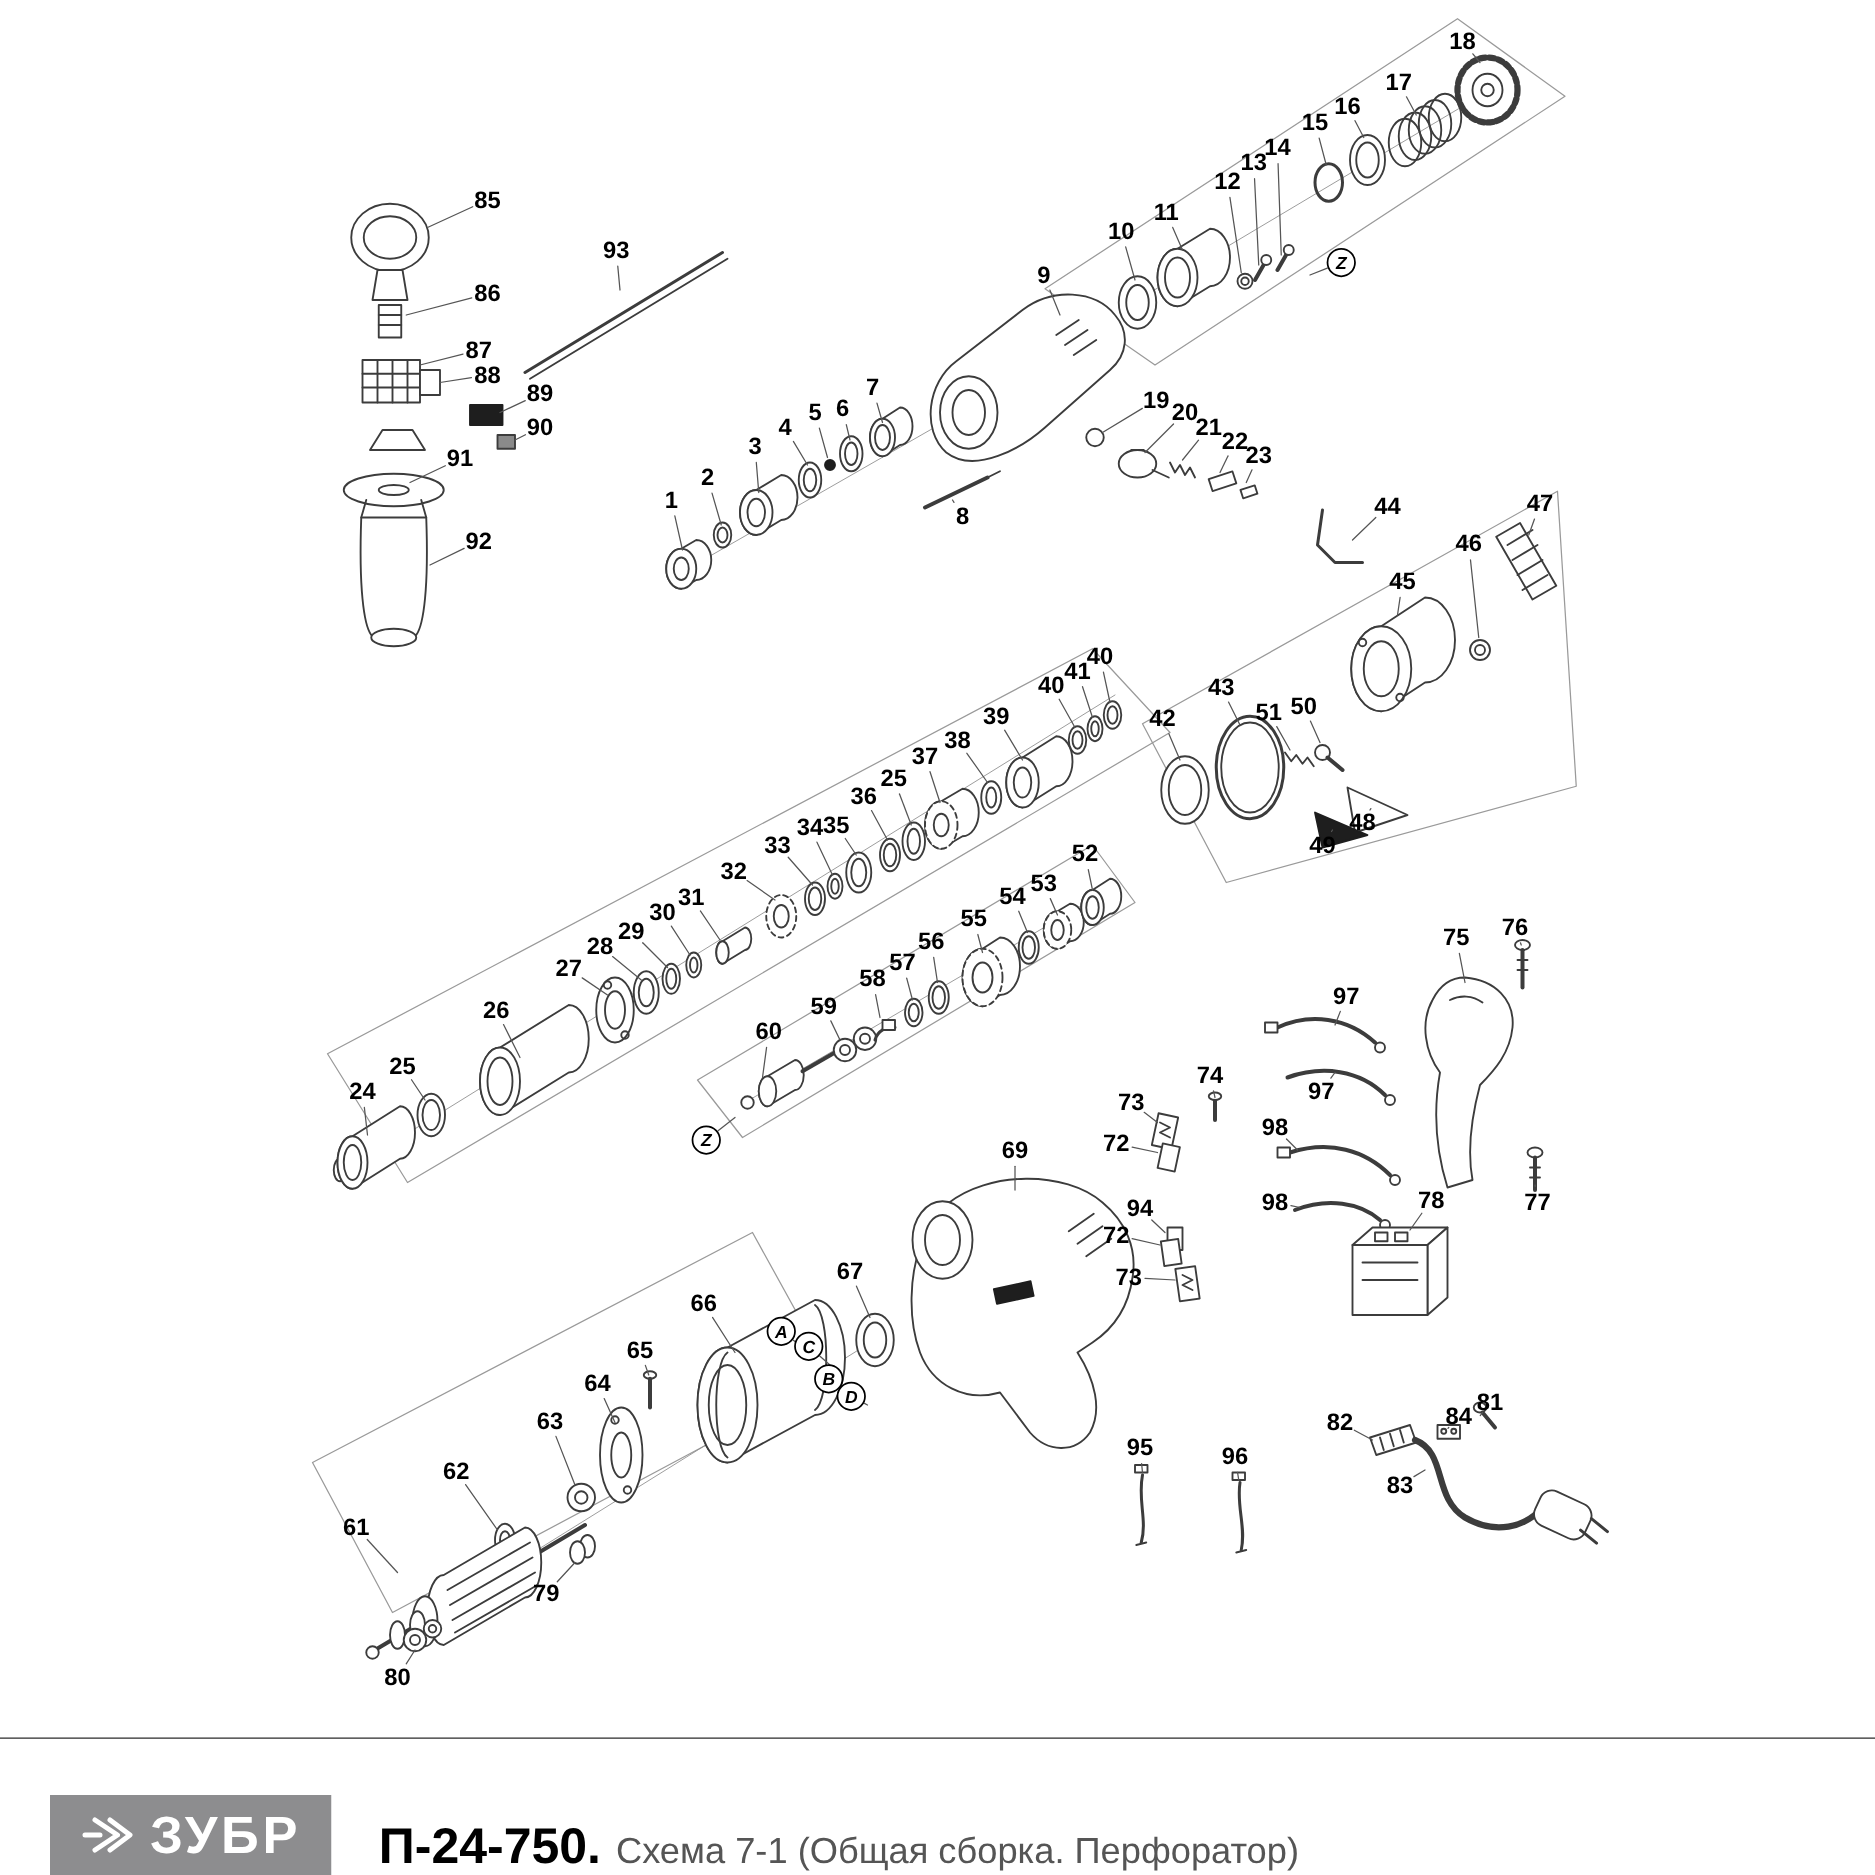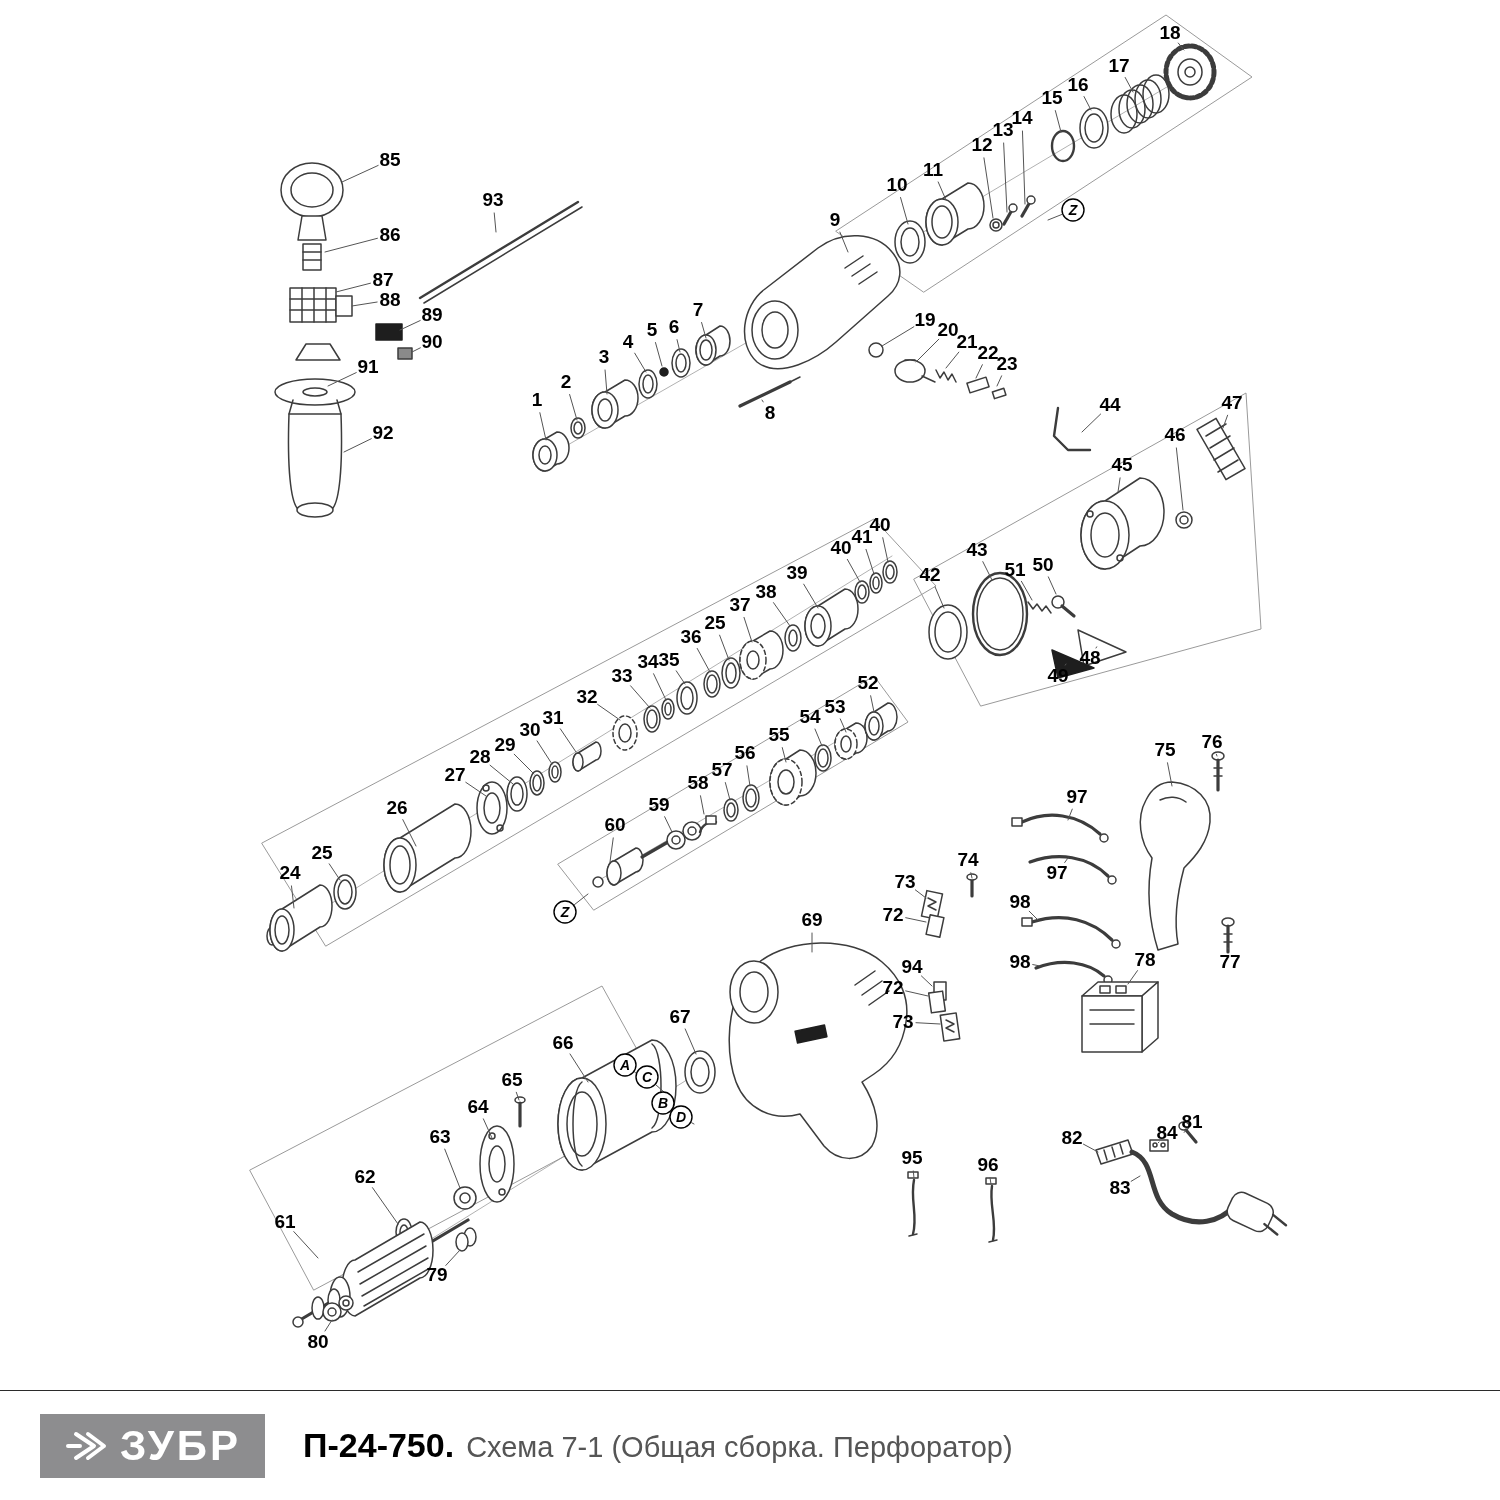--- a/index.html
+++ b/index.html
@@ -16,26 +16,26 @@
   #diagram-svg .w2{stroke-width:2.4;}
   #diagram-svg .w3{stroke-width:3.2;}
   #diagram-svg .w5{stroke-width:5;}
   #diagram-svg .dash{stroke-dasharray:4 3;}
   #leader-lines line{stroke:#555;stroke-width:1;}
   #part-labels text{font-family:"Liberation Sans",sans-serif;font-size:19px;font-weight:bold;
     fill:#000;text-anchor:middle;stroke:none;}
   #part-labels g.circ circle{fill:#fff;stroke:#000;stroke-width:1.4;}
   #part-labels g.circ text{font-size:14px;font-style:italic;}
   footer{position:absolute;top:1390px;left:0;width:1500px;height:110px;box-sizing:border-box;
-    border-top:1px solid #2b2b2b;display:flex;align-items:center;padding-left:40px;gap:38px;background:#fff;}
+    border-top:1px solid #2b2b2b;display:flex;align-items:flex-end;padding-left:40px;gap:38px;background:#fff;}
   .brand{background:#8d8d8f;color:#fff;display:flex;align-items:center;gap:12px;
     padding:8px 24px;height:64px;box-sizing:border-box;}
   .brand span{font-size:42px;font-weight:bold;letter-spacing:3px;line-height:1;}
   .titleblock{font-size:29px;color:#555;}
-  .titleblock .model{color:#000;font-weight:bold;font-size:34px;margin-right:12px;}
+  .titleblock .model{color:#000;font-weight:bold;font-size:40px;margin-right:12px;}
 </style>
 </head>
 <body>
 
 <div class="diagram-wrap">
 <svg id="diagram-svg" width="1500" height="1390" viewBox="0 0 1500 1390">
 
   <g>
     <polygon class="box" points="836,231 1166,15 1252,77 924,292"></polygon>
     <polygon class="box" points="262,843 874,519 936,586 326,946"></polygon>

